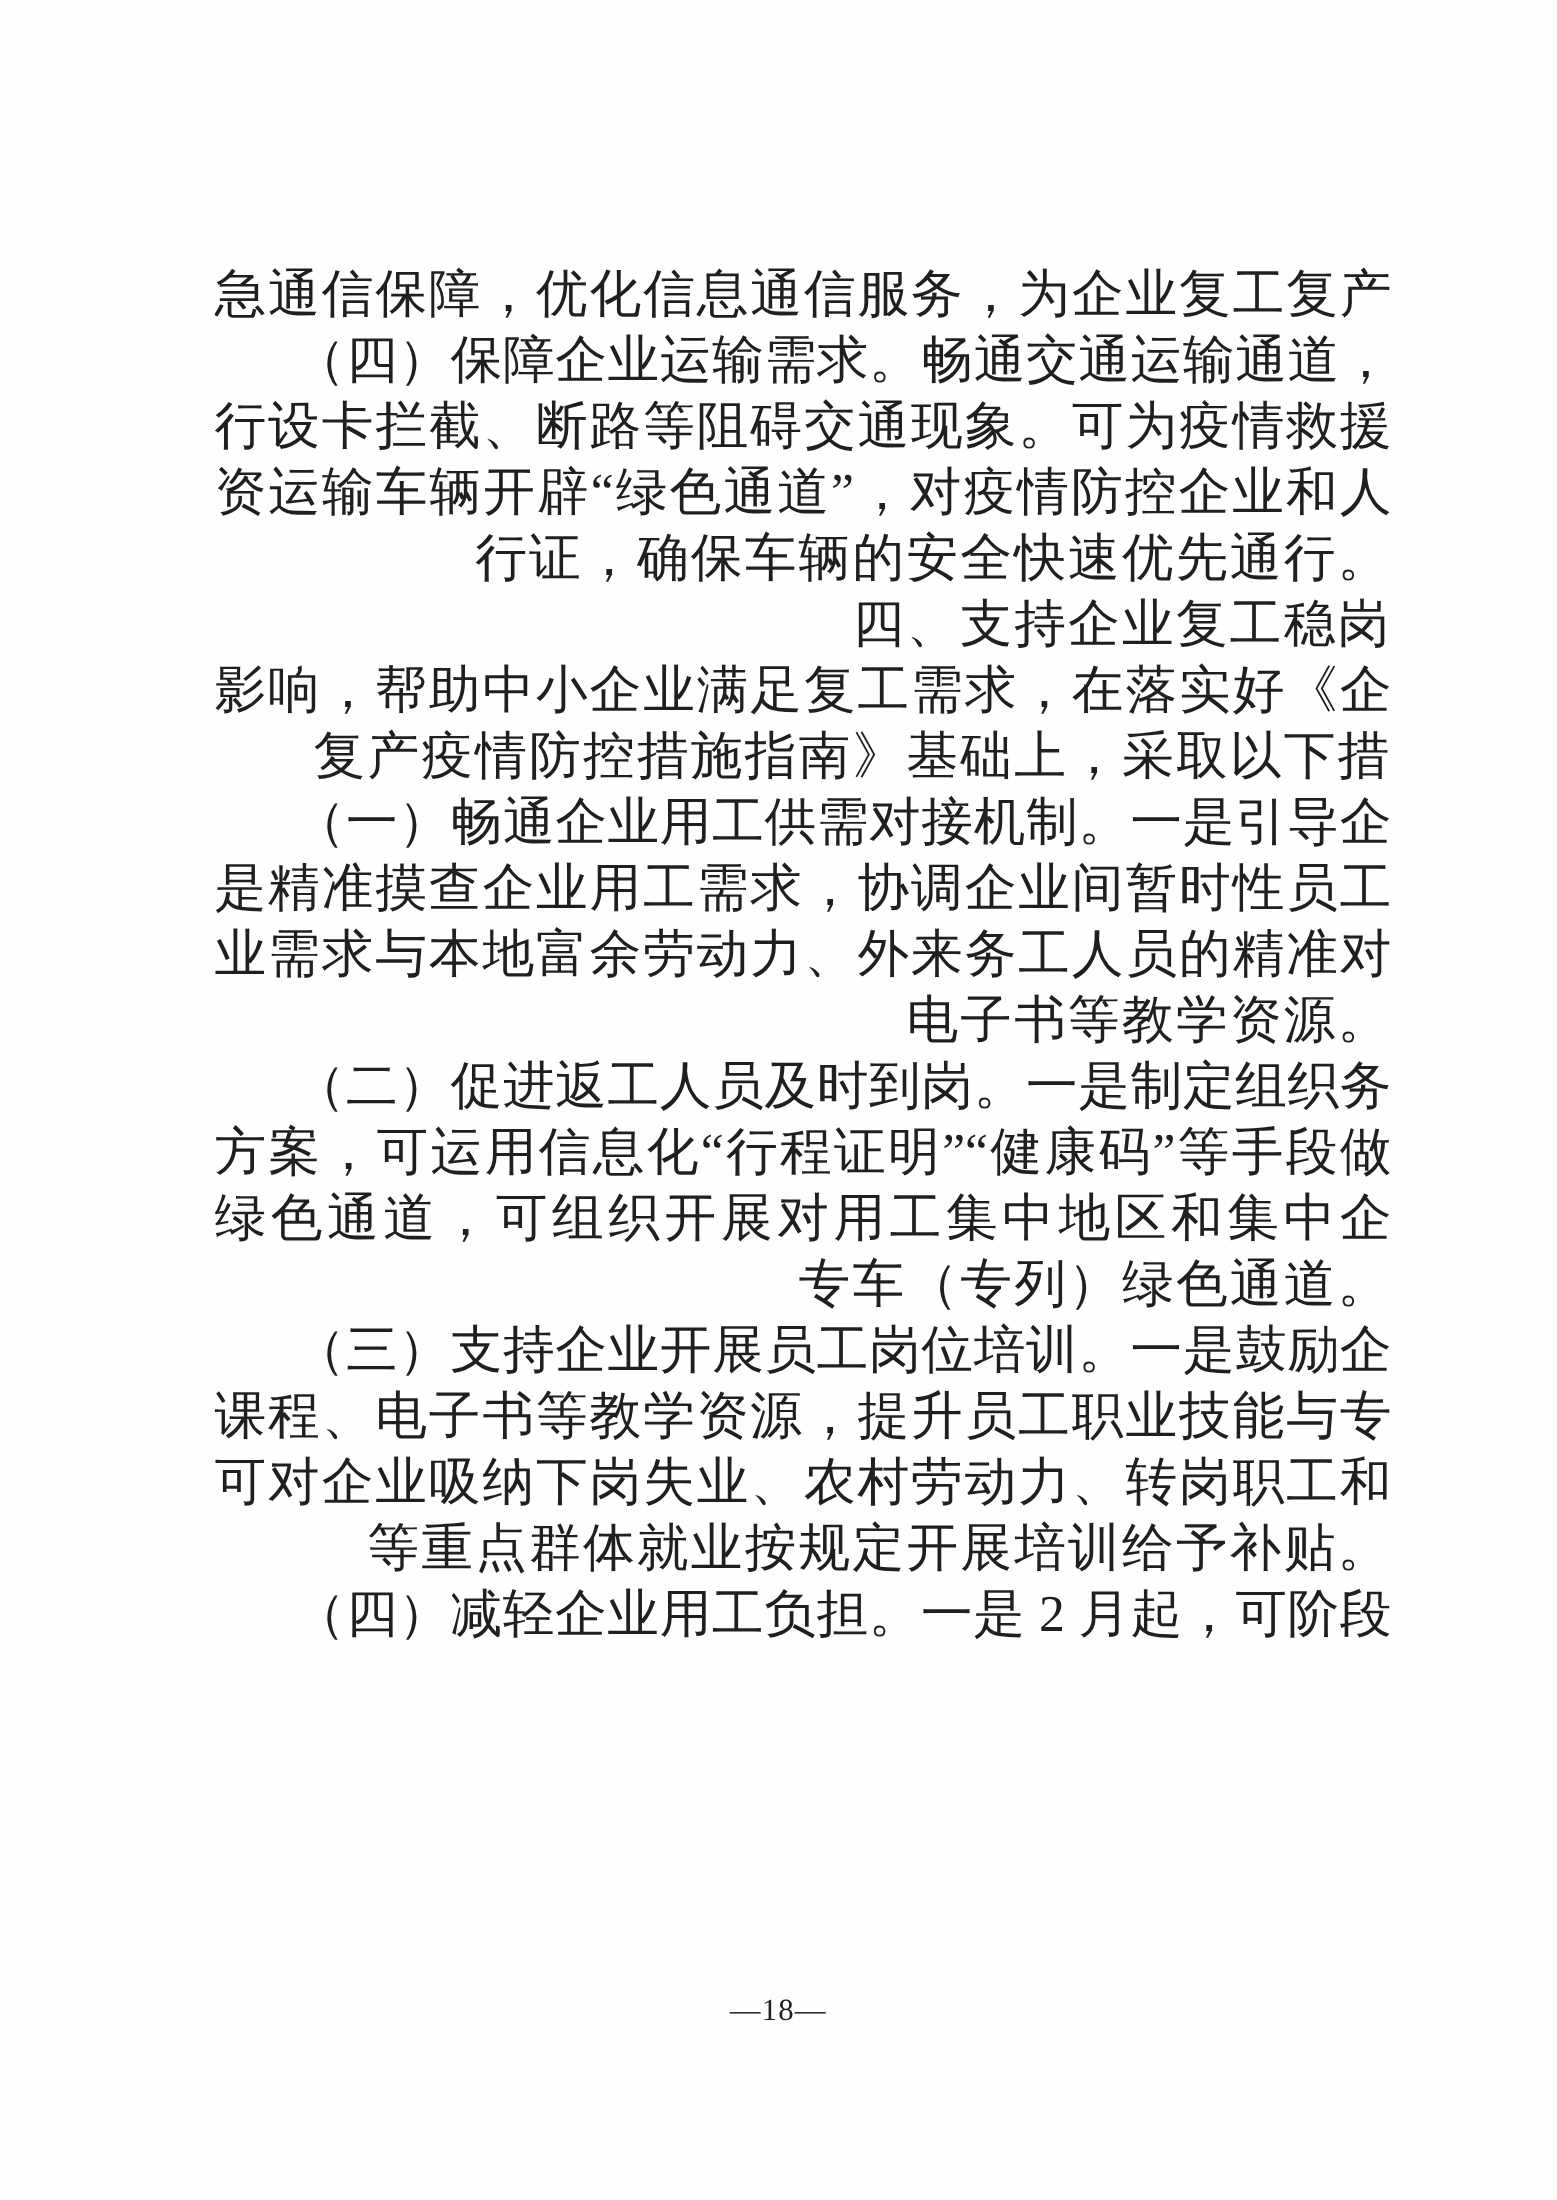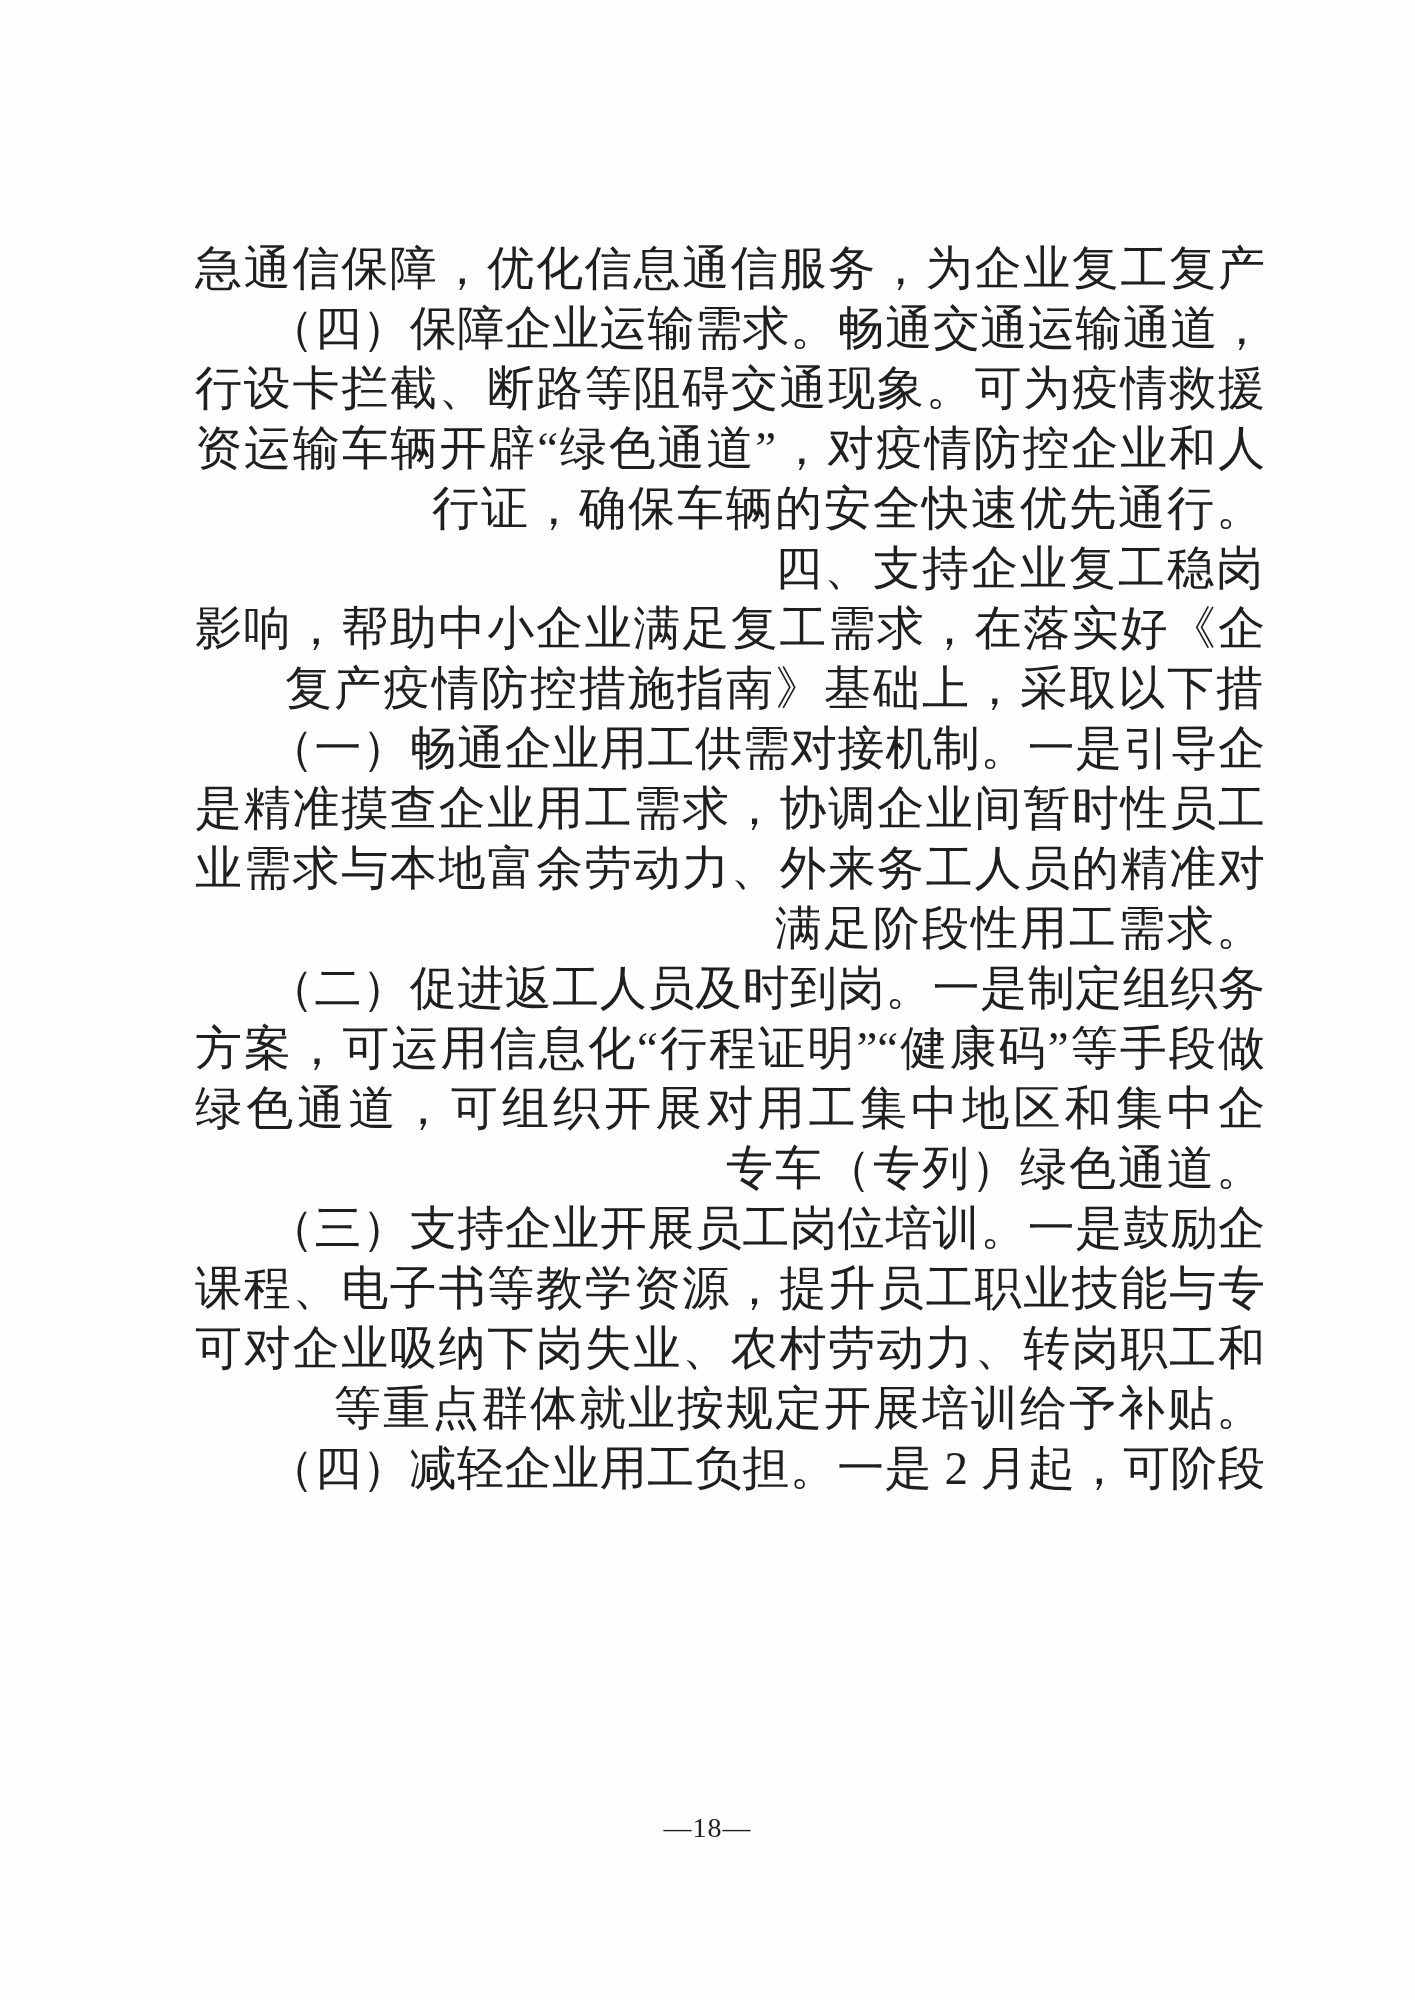--- a/index.html
+++ b/index.html
@@ -61,21 +61,21 @@
       <div class="line justify indent">（四）保障企业运输需求。畅通交通运输通道，不得出现自</div>
       <div class="line justify">行设卡拦截、断路等阻碍交通现象。可为疫情救援人员、防疫物</div>
       <div class="line justify">资运输车辆开辟“绿色通道”，对疫情防控企业和人员发放特别通</div>
       <div class="line left">行证，确保车辆的安全快速优先通行。</div>
       <div class="line left indent">四、支持企业复工稳岗</div>
       <div class="line justify">影响，帮助中小企业满足复工需求，在落实好《企事业单位复工</div>
       <div class="line left">复产疫情防控措施指南》基础上，采取以下措施：</div>
       <div class="line justify indent">（一）畅通企业用工供需对接机制。一是引导企业用好各类</div>
       <div class="line justify">是精准摸查企业用工需求，协调企业间暂时性员工共享，加强企</div>
       <div class="line justify">业需求与本地富余劳动力、外来务工人员的精准对接，帮助企业</div>
-      <div class="line left">满足阶段性用工需求。</div>
+      <div class="line left">电子书等教学资源。</div>
       <div class="line justify indent">（二）促进返工人员及时到岗。一是制定组织务工人员返岗</div>
       <div class="line justify">方案，可运用信息化“行程证明”“健康码”等手段做好员工健康</div>
       <div class="line justify">绿色通道，可组织开展对用工集中地区和集中企业“点对点”的</div>
       <div class="line left">专车（专列）绿色通道。</div>
       <div class="line justify indent">（三）支持企业开展员工岗位培训。一是鼓励企业在停工期、</div>
       <div class="line justify">课程、电子书等教学资源，提升员工职业技能与专业素质。二是</div>
       <div class="line justify">可对企业吸纳下岗失业、农村劳动力、转岗职工和就业困难人员</div>
       <div class="line left">等重点群体就业按规定开展培训给予补贴。</div>
       <div class="line justify indent">（四）减轻企业用工负担。一是 2 月起，可阶段性（最长不</div>
     </div>

